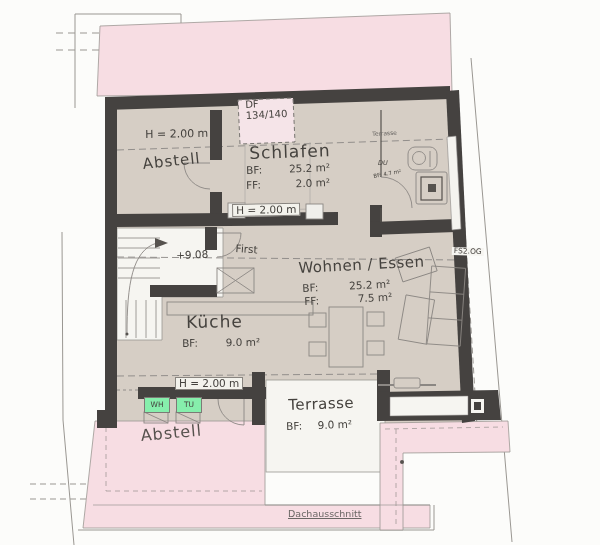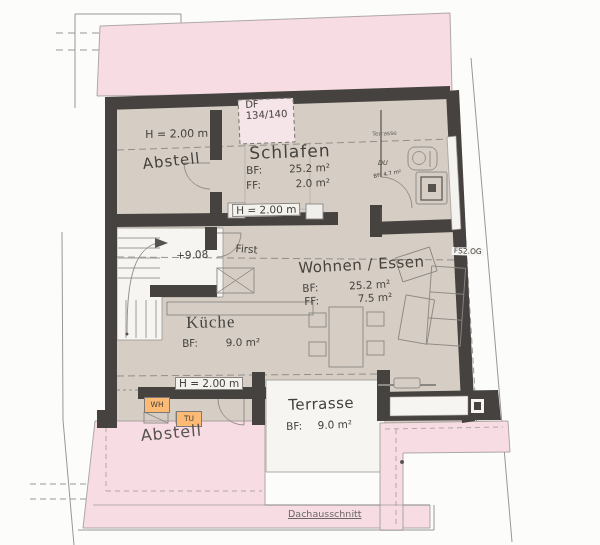--- a/index.html
+++ b/index.html
@@ -4,21 +4,21 @@
 <style>
   html,body{margin:0;padding:0;background:#ffffff;}
   .stage{
     position:relative;width:600px;height:545px;background:#fcfcfa;overflow:hidden;
     font-family:"DejaVu Sans",sans-serif;color:#45423e;
   }
   .stage svg{position:absolute;left:0;top:0;}
   .lbl{position:absolute;white-space:nowrap;line-height:1.05;transform-origin:left top;}
   .row{display:flex;justify-content:space-between;}
   .boxed{border:1px solid #88847f;background:#f3f2ec;padding:0 3px;}
-  .equip{position:absolute;border:1px solid #7d7a76;background:#fdba74;text-align:center;
+  .equip{position:absolute;border:1px solid #7d7a76;background:#86efac;text-align:center;
          font-size:7.5px;line-height:13px;transform-origin:left top;}
 </style>
 </head>
 <body>
 
 <div class="stage">
 
   <svg width="600" height="545" viewBox="0 0 600 545">
 
     <g stroke="#9a9792" stroke-width="1" fill="none">
@@ -210,30 +210,30 @@
   <div class="lbl" style="left:298px;top:261px;font-size:15px;letter-spacing:0.5px;transform:rotate(-3deg);">Wohnen / Essen</div>
   <div class="lbl row" style="left:302px;top:283px;width:88px;font-size:10.5px;transform:rotate(-3deg);">
     <span>BF:</span>
     <span>25.2 m²</span>
   </div>
   <div class="lbl row" style="left:304px;top:296px;width:88px;font-size:10.5px;transform:rotate(-3deg);">
     <span>FF:</span>
     <span>7.5 m²</span>
   </div>
 
-  <div class="lbl" style="left:186px;top:314px;font-size:17px;letter-spacing:1px;transform:rotate(-1deg);font-family:Liberation Serif, serif;">Küche</div>
+  <div class="lbl" style="left:186px;top:314px;font-size:17px;letter-spacing:1px;transform:rotate(-1deg);">Küche</div>
   <div class="lbl row" style="left:182px;top:338px;width:78px;font-size:10.5px;transform:rotate(-1deg);">
     <span>BF:</span>
     <span>9.0 m²</span>
   </div>
 
   <div class="lbl boxed" style="left:175px;top:377px;font-size:10.5px;">H = 2.00 m</div>
 
   <div class="equip" style="left:144px;top:397px;width:24px;height:14px;">WH</div>
-  <div class="equip" style="left:176px;top:411px;width:24px;height:14px;">TU</div>
+  <div class="equip" style="left:176px;top:397px;width:24px;height:14px;">TU</div>
 
   <div class="lbl" style="left:288px;top:398px;font-size:15px;letter-spacing:0.5px;transform:rotate(-2deg);">Terrasse</div>
   <div class="lbl row" style="left:286px;top:421px;width:66px;font-size:10.5px;transform:rotate(-2deg);">
     <span>BF:</span>
     <span>9.0 m²</span>
   </div>
 
   <div class="lbl" style="left:140px;top:428px;font-size:16px;letter-spacing:1px;color:#55514d;transform:rotate(-5deg);">Abstell</div>
 
   <div class="lbl" style="left:288px;top:509px;font-size:9.5px;color:#6b6765;text-decoration:underline;">Dachausschnitt</div>

